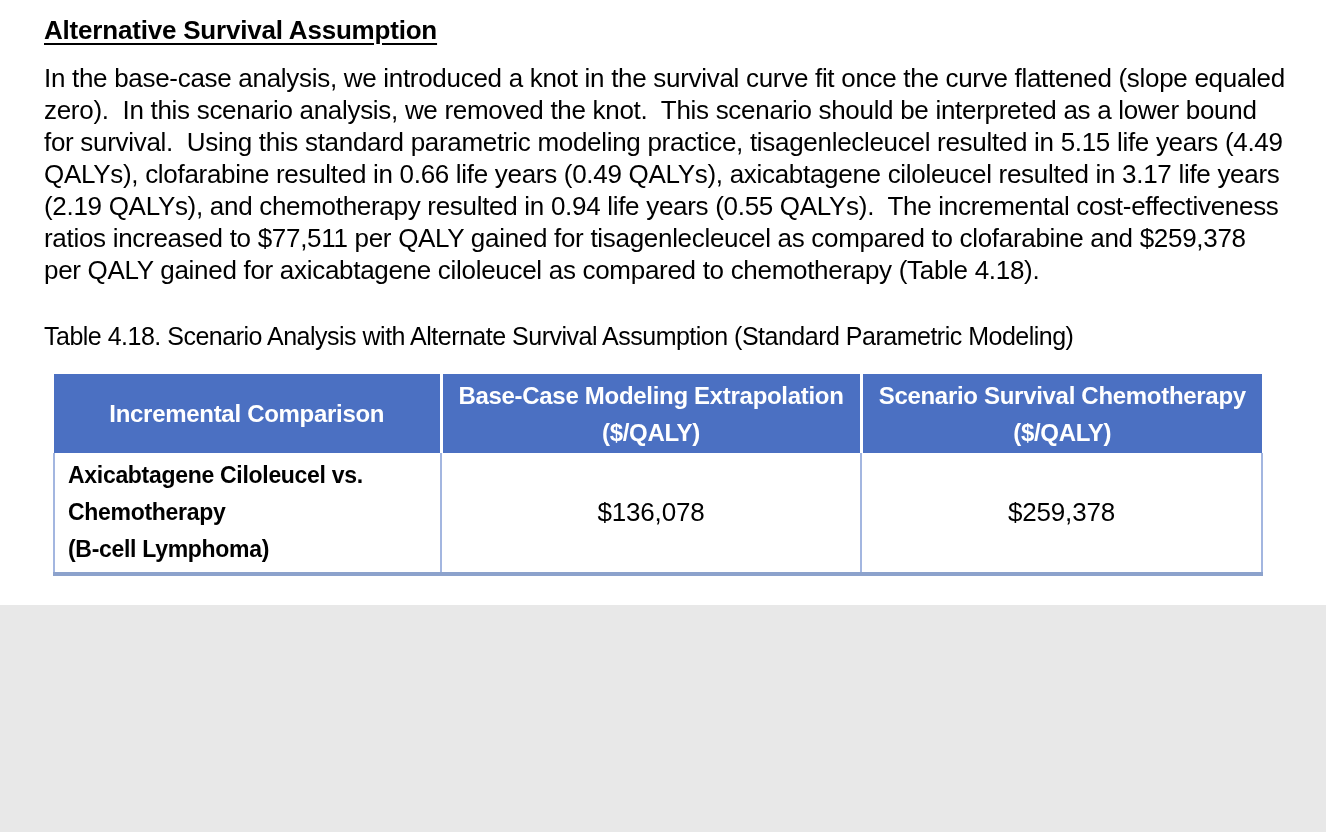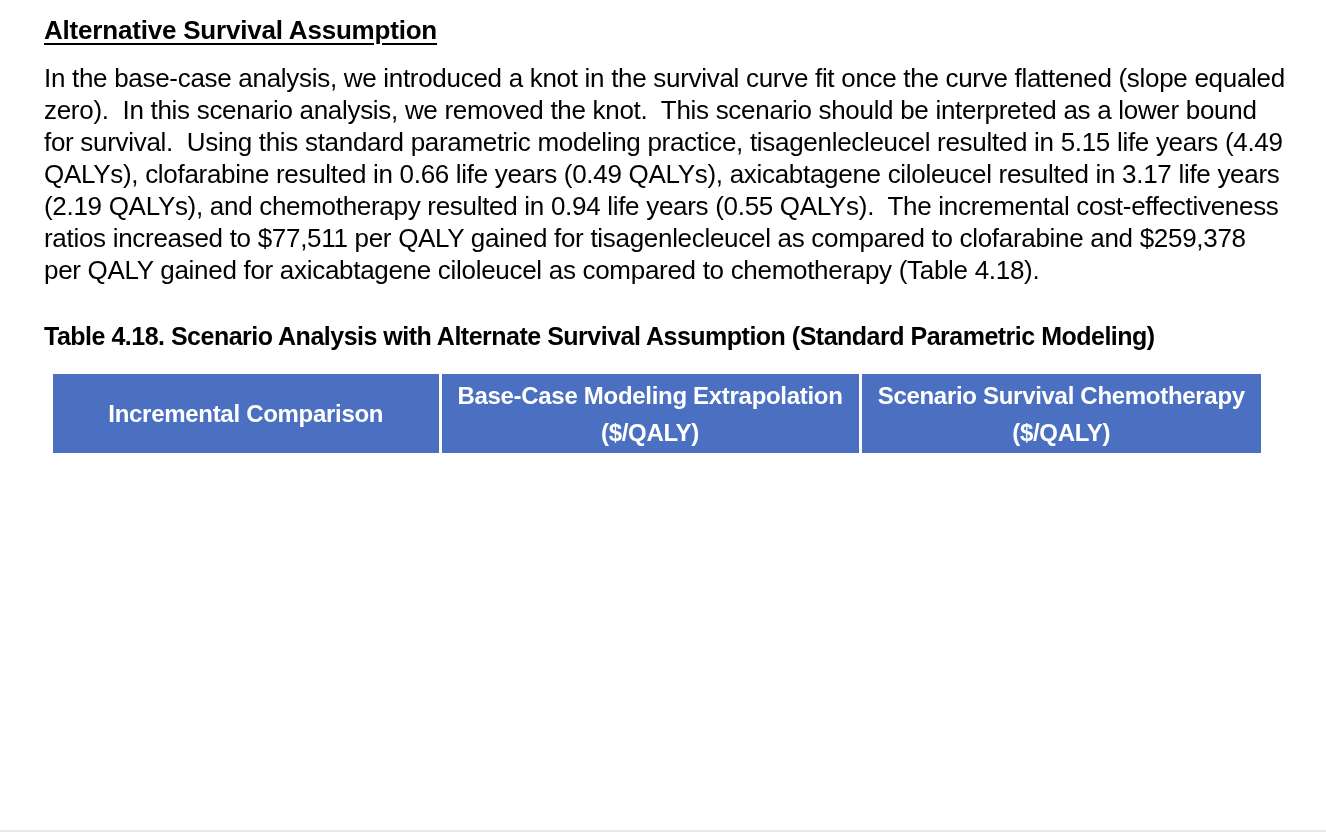--- a/index.html
+++ b/index.html
@@ -7,21 +7,21 @@
     --header-text: #FFFFFF;
     --cell-border: #A3B6E0;
     --outer-bottom-border: #8CA2CC;
     --text: #000000;
     --page-bg: #FFFFFF;
   }
   * { margin: 0; padding: 0; box-sizing: border-box; }
   html, body { background: #e8e8e8; }
   .page {
     width: 1326px;
-    height: 830px;
+    height: 605px;
     background: var(--page-bg);
     color: var(--text);
     font-family: "Liberation Sans", sans-serif;
     padding: 14px 44px 0 44px;
     overflow: hidden;
     position: relative;
   }
   .heading {
     font-size: 26px;
     font-weight: bold;
@@ -36,21 +36,21 @@
     width: 1245px;
     font-size: 26px;
     line-height: 32px;
     letter-spacing: -0.3px;
     white-space: pre-wrap;
   }
   .caption {
     margin-top: 34px;
     margin-bottom: 22px;
     font-size: 25px;
-    font-weight: bold;
+    font-weight: normal;
     letter-spacing: -0.5px;
     white-space: nowrap;
     line-height: 32px;
   }
   table.scenario {
     border-collapse: collapse;
     table-layout: fixed;
     width: 1208px;
     margin-left: 9px;
   }
@@ -115,16 +115,25 @@
           <div>Base-Case Modeling Extrapolation</div>
           <div>($/QALY)</div>
         </th>
         <th>
           <div>Scenario Survival Chemotherapy</div>
           <div>($/QALY)</div>
         </th>
       </tr>
     </thead>
     <tbody>
+      <tr>
+        <td class="comp">
+          <div>Axicabtagene Ciloleucel vs.</div>
+          <div>Chemotherapy</div>
+          <div>(B-cell Lymphoma)</div>
+        </td>
+        <td class="val">$136,078</td>
+        <td class="val">$259,378</td>
+      </tr>
     </tbody>
   </table>
 
 </div>
 
 </body></html>

